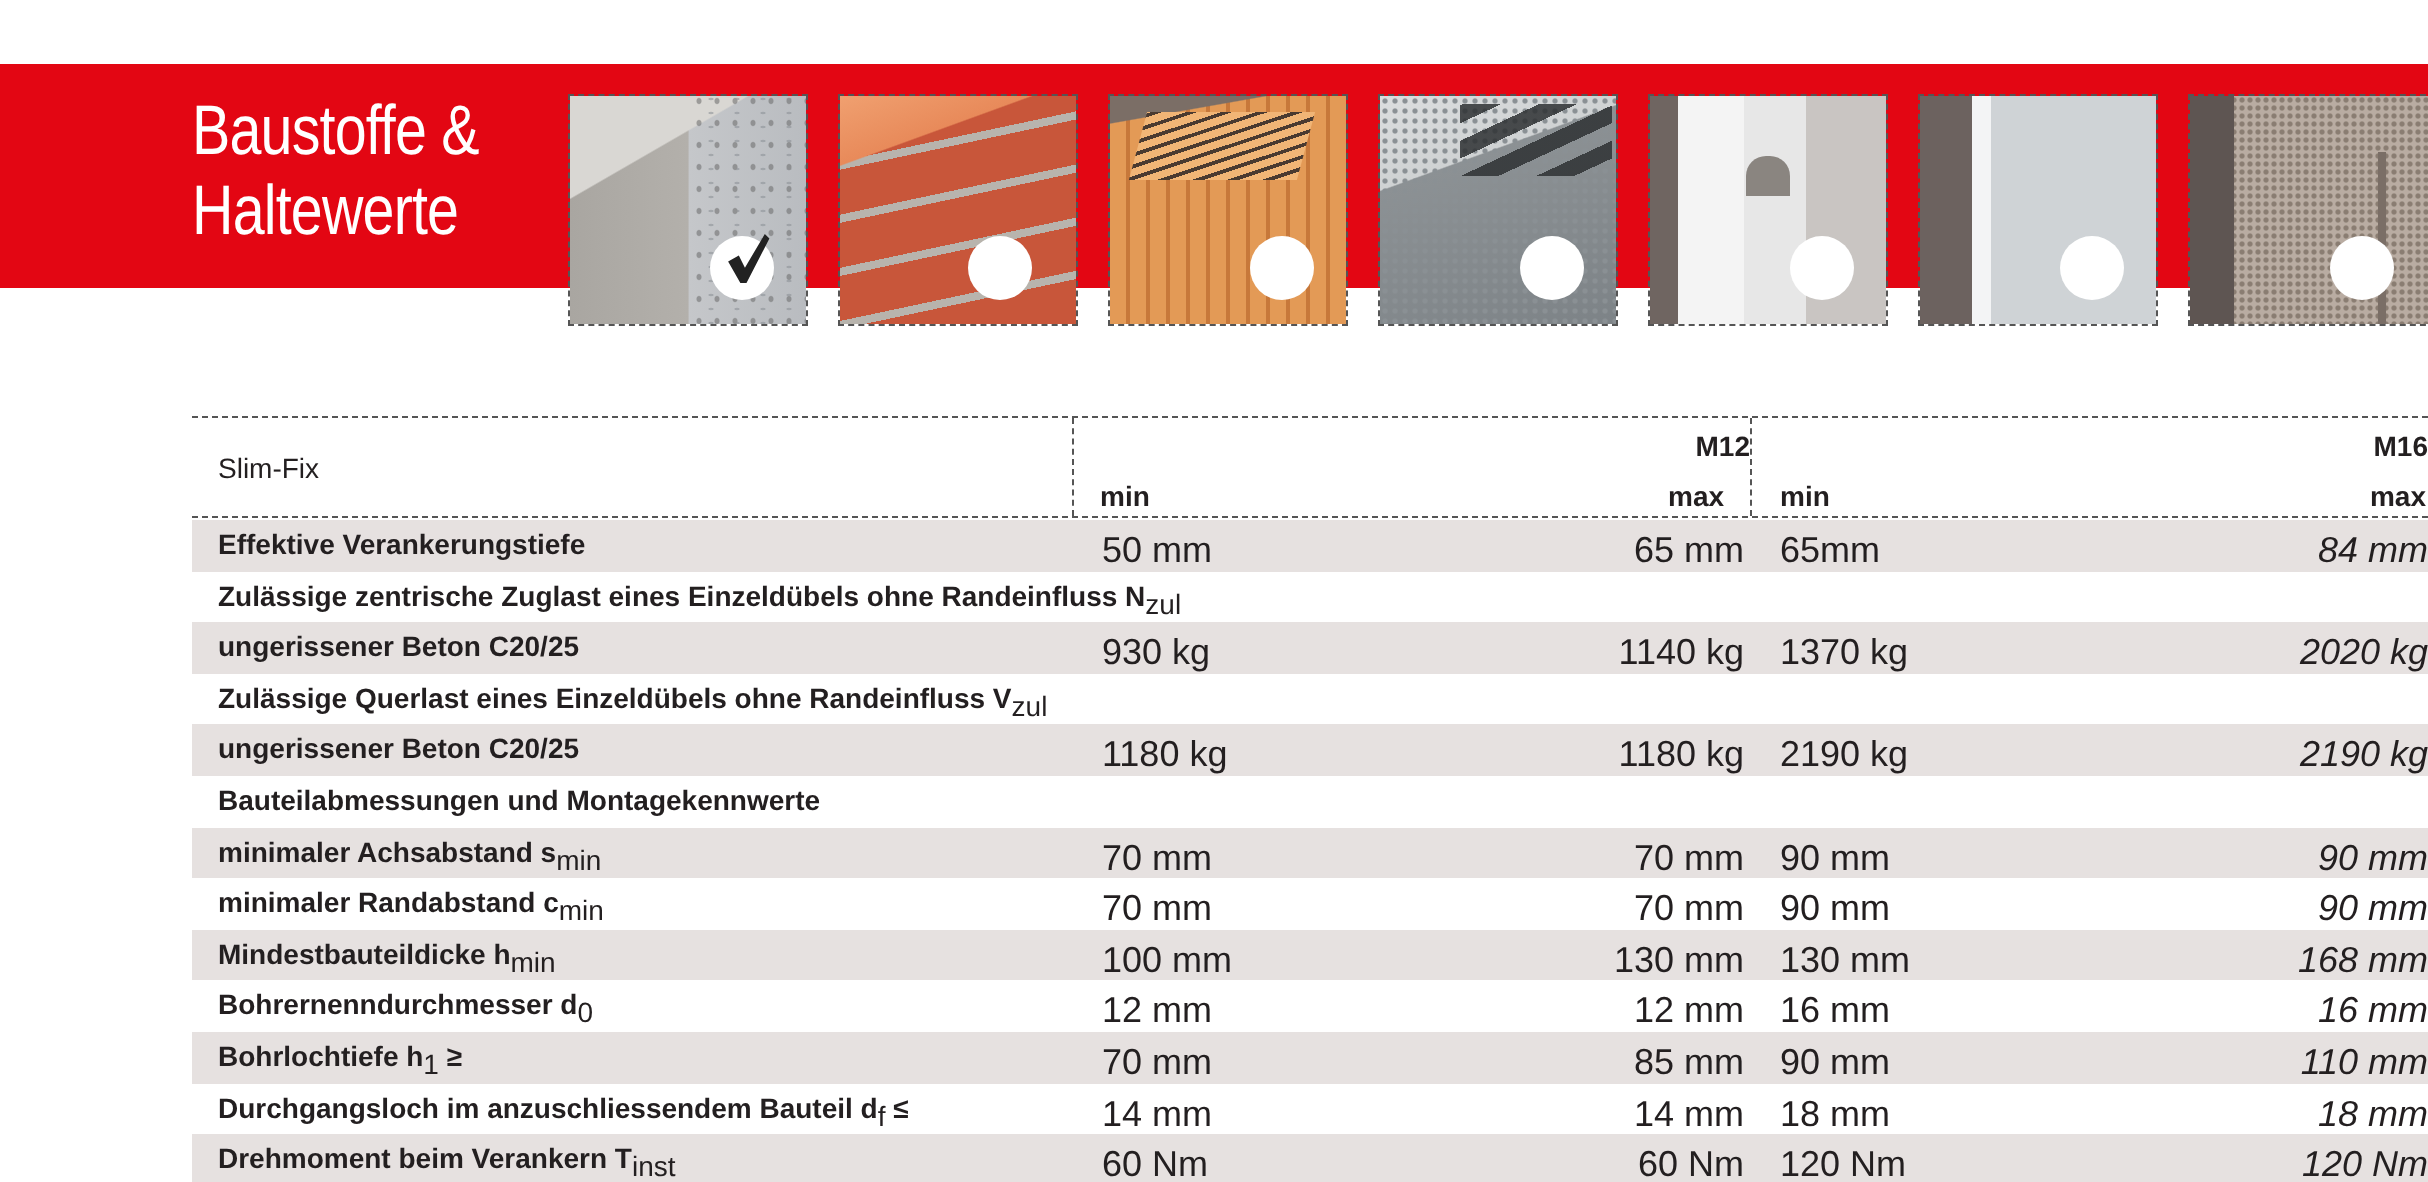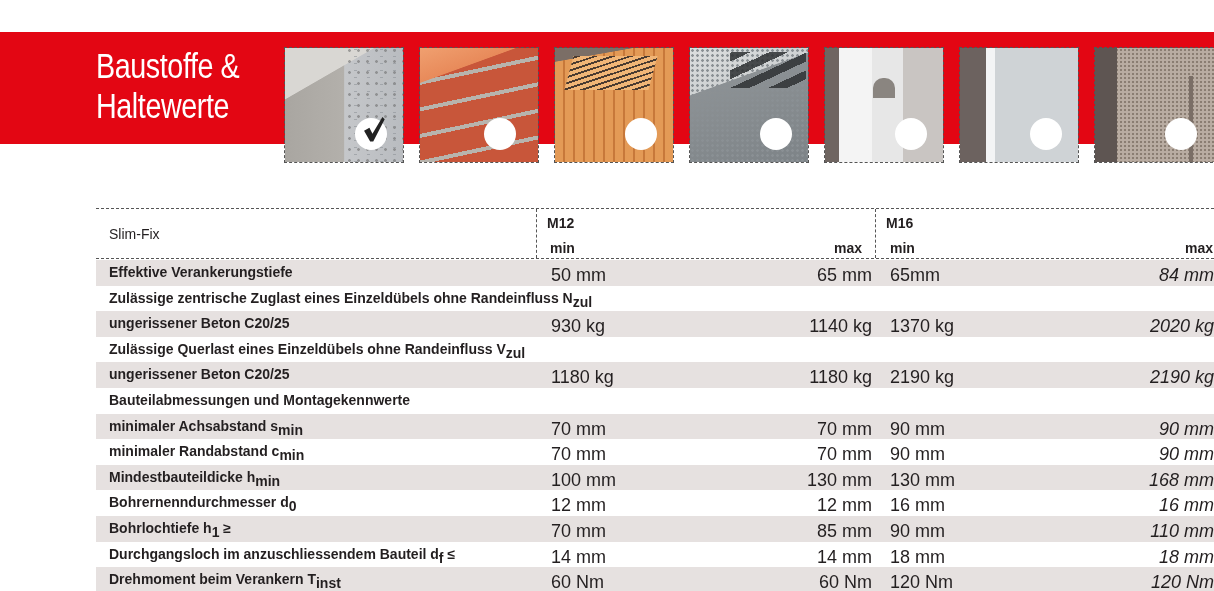--- a/index.html
+++ b/index.html
@@ -40,27 +40,27 @@
   .t-gas::before { content:""; position:absolute; left:48px; top:30px; width:22px; height:20px; border-radius: 10px 10px 0 0; background:#8a8580; }
   .t-platte { background: linear-gradient(90deg, #6c625f 0 22%, #f3f4f5 22% 30%, #cfd3d6 30% 100%); }
   .t-holz { background: linear-gradient(90deg, #5e5552 0 18%, transparent 18%), radial-gradient(#8a7d72 1px, transparent 1.6px) 0 0/4px 4px, #b9aca2; }
   .t-holz::before { content:""; position:absolute; right:24px; top:28px; width:4px; height:90px; background:#7a6e66; }
 
   
   .table { position: absolute; left: 96px; top: 208px; width: 1118px; }
   .hdr { position: relative; height: 51px; border-top: 1.5px dashed #555; border-bottom: 1.5px dashed #555; }
   .hdr .vsep { position: absolute; top: 0; bottom: 0; border-left: 1.5px dashed #555; }
   .hdr .title { position: absolute; left: 13px; top: 17px; font-weight: normal; font-size: 14px; }
-  .hdr .grp { position: absolute; top: 6px; font-weight: bold; font-size: 14px; text-align: left; padding-left: 11px; }
+  .hdr .grp { position: absolute; top: 6px; font-weight: bold; font-size: 14px; text-align: right; padding-left: 11px; }
   .hdr .sub { position: absolute; top: 31px; font-weight: bold; font-size: 14px; }
 
   .row { position: relative; height: 25.6px; font-size: 14px; }
   .row.shade { background: #e6e1e0; }
   .row .lbl { position: absolute; left: 13px; top: 4px; font-weight: bold; white-space: nowrap; }
-  .row .lbl sub { font-size: 14px; vertical-align: -4px; font-weight: bold; }
+  .row .lbl sub { font-size: 14px; vertical-align: -4px; font-weight: normal; }
   .row .v { position: absolute; top: 5px; white-space: nowrap; font-size: 18px; }
   .row .v.m12min { left: 455px; }
   .row .v.m12max { right: 342px; text-align: right; margin-left: 40px; }
   .row .v.m16min { left: 794px; }
   .row .v.m16max { right: 0px; text-align: left; font-style: italic; }
 </style>
 </head>
 <body>
 
 <div class="banner"></div>

